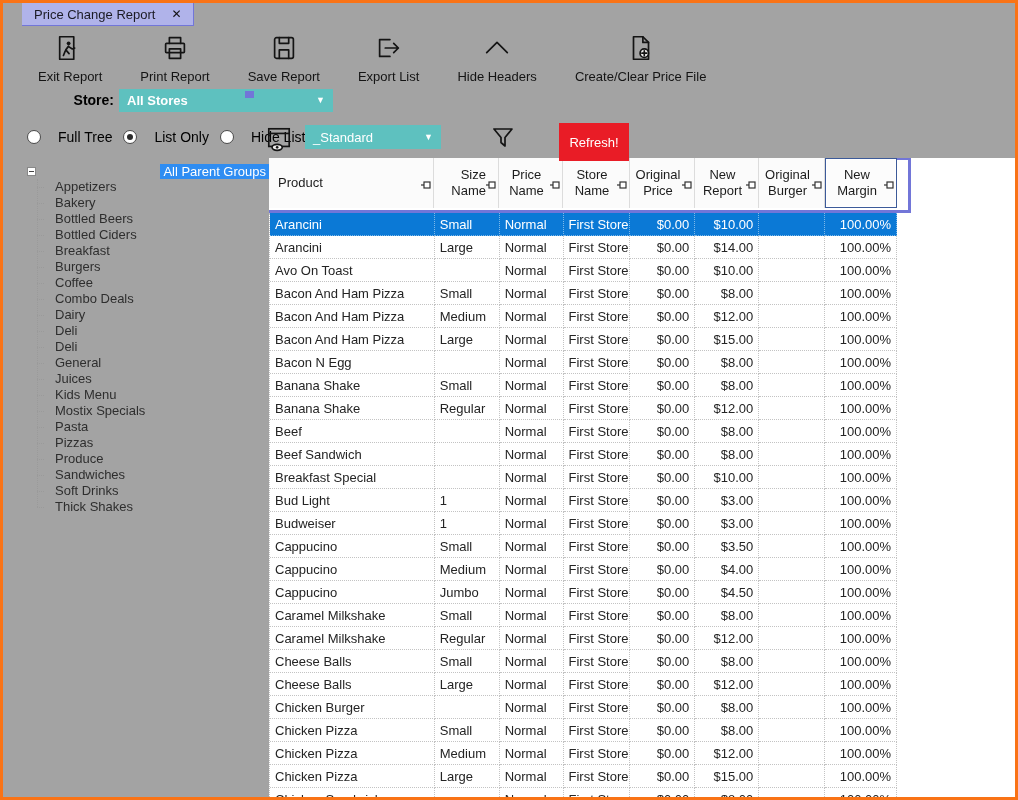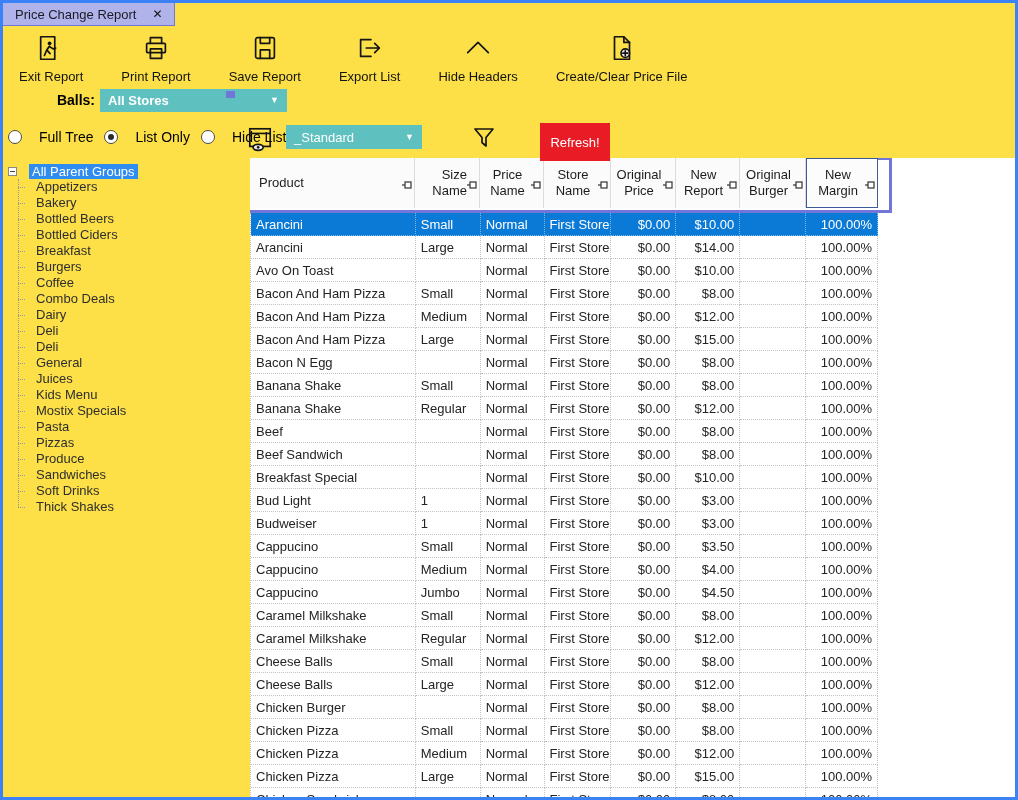--- a/index.html
+++ b/index.html
@@ -3,21 +3,21 @@
 <meta charset="utf-8">
 <style>
   * { box-sizing: border-box; margin: 0; padding: 0; }
   html,body { width:1018px; height:800px; }
   body {
     font-family: "Liberation Sans", "DejaVu Sans", sans-serif;
     background:#fff;
   }
   .window {
     position:relative; width:1018px; height:800px;
-    border:3px solid #3b82f6; background:#fde047; overflow:hidden;
+    border:3px solid #f97316; background:#a3a3a3; overflow:hidden;padding-left:19px;
   }
   
   .tabbar { height:23px; display:flex; align-items:stretch; }
   .tab {
     display:flex; align-items:center; gap:16px; padding:0 12px;
     background:#b0b3ea; border:1px solid #7276d8; border-top:none; border-left:none;
     font-size:13px; color:#1b1b24; cursor:default;
   }
   .tab .close-x { font-weight:bold; font-size:12px; color:#111; }
   
@@ -29,21 +29,21 @@
   .tool-btn svg { width:30px; height:30px; stroke:#141414; fill:none; stroke-width:1.8; stroke-linecap:round; stroke-linejoin:round; }
   .tool-btn .lbl { font-size:13px; color:#141414; white-space:nowrap; }
   
   .store-row { display:flex; align-items:center; height:26px; margin-top:1px; }
   .store-label { width:97px; text-align:right; font-weight:bold; font-size:14px; padding-right:5px; color:#000; }
   .dropdown {
     position:relative; height:23px; background:#5ec1bf; color:#fff;
     display:flex; align-items:center; padding:0 8px; font-size:13px; cursor:pointer;
   }
   .dropdown .arrow { position:absolute; right:8px; top:50%; transform:translateY(-50%); font-size:9px; color:#fff; }
-  .store-dd { width:187px; font-weight:bold; }
+  .store-dd { width:214px; font-weight:bold; }
   .store-badge { position:absolute; left:126px; top:2px; width:9px; height:7px; background:#7276d8; }
   
   .filter-row { position:relative; height:36px; margin-top:9px; }
   .radio-group { position:absolute; left:5px; top:7px; display:flex; align-items:center; gap:11px; }
   .radio { display:flex; align-items:center; gap:17px; font-size:14px; color:#000; cursor:pointer; }
   .radio .circle { width:14px; height:14px; border:1px solid #4a4a4a; border-radius:50%; background:#fff; position:relative; }
   .radio .circle.checked::after {
     content:""; position:absolute; left:3px; top:3px; width:6px; height:6px; border-radius:50%; background:#2b2b2b;
   }
   .view-icon { position:absolute; left:244px; top:3px; width:26px; height:28px; cursor:pointer; }
@@ -52,21 +52,21 @@
   .funnel-icon { position:absolute; left:470px; top:4px; width:22px; height:24px; cursor:pointer; }
   .funnel-icon svg { width:22px; height:24px; stroke:#141414; fill:none; stroke-width:1.7; stroke-linejoin:round; }
   .refresh-btn {
     position:absolute; left:537px; top:1px; width:70px; height:38px; z-index:5;
     background:#e91c26; color:#fff; border:none; font-size:13px;
     font-family:"Liberation Sans",sans-serif; cursor:pointer;
   }
   
   .content { position:relative; display:flex; height:648px; }
   .tree-pane { width:247px; padding:5px 0 0 5px; font-size:13px; color:#2e2e2e; overflow:hidden; }
-  .tree-root { display:flex; align-items:center; gap:12px; height:16px; cursor:pointer; }
+  .tree-root { display:flex; align-items:center; gap:1px; height:16px; cursor:pointer;justify-content:space-between; }
   .expander {
     width:9px; height:9px; border:1px solid #888; background:#fff; position:relative; flex:none;
   }
   .expander::after { content:""; position:absolute; left:1px; top:3px; width:5px; height:1px; background:#444; }
   .tree-root .root-label { background:#2f8df2; color:#fff; padding:0 3px; line-height:15px; }
   .tree-children { list-style:none; margin-left:10px; position:relative; }
   .tree-children::before { content:""; position:absolute; left:0; top:0; bottom:8px; border-left:1px dotted #9a9a9a; }
   .tree-item { position:relative; height:16px; line-height:16px; padding-left:18px; cursor:pointer; white-space:nowrap; }
   .tree-item::before { content:""; position:absolute; left:0; top:8px; width:7px; border-top:1px dotted #9a9a9a; }
   
@@ -154,21 +154,21 @@
         <path d="M8 4 h10 l6 6 v18 h-16 z"></path>
         <path d="M18 4 v6 h6"></path>
         <circle cx="19.5" cy="21.5" r="4.5" fill="#f0efee"></circle>
         <path d="M19.5 19 v5 M17 21.5 h5"></path>
       </svg></span>
       <span class="lbl">Create/Clear Price File</span>
     </button>
   </div>
 
   <div class="store-row">
-    <span class="store-label">Balls:</span>
+    <span class="store-label">Store:</span>
     <div class="dropdown store-dd">
       <span>All Stores</span>
       <span class="store-badge"></span>
       <span class="arrow">▼</span>
     </div>
   </div>
 
   <div class="filter-row">
     <div class="radio-group">
       <label class="radio">

